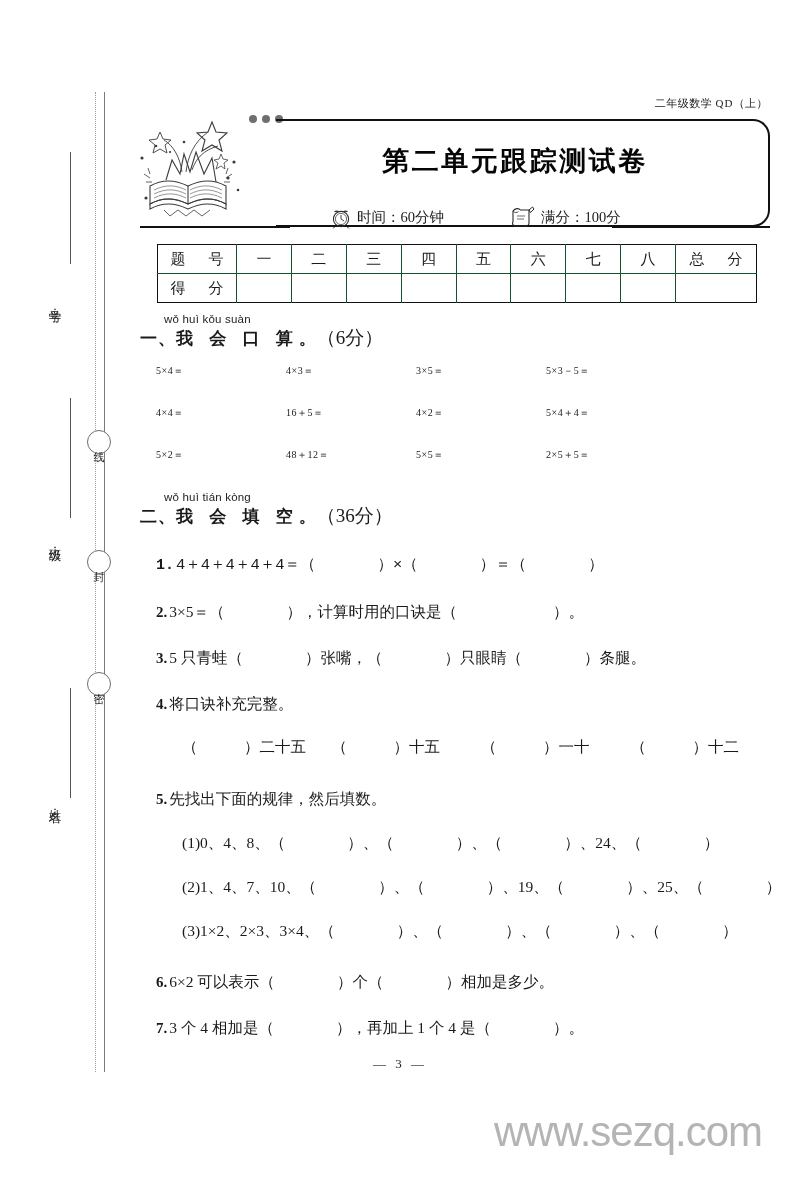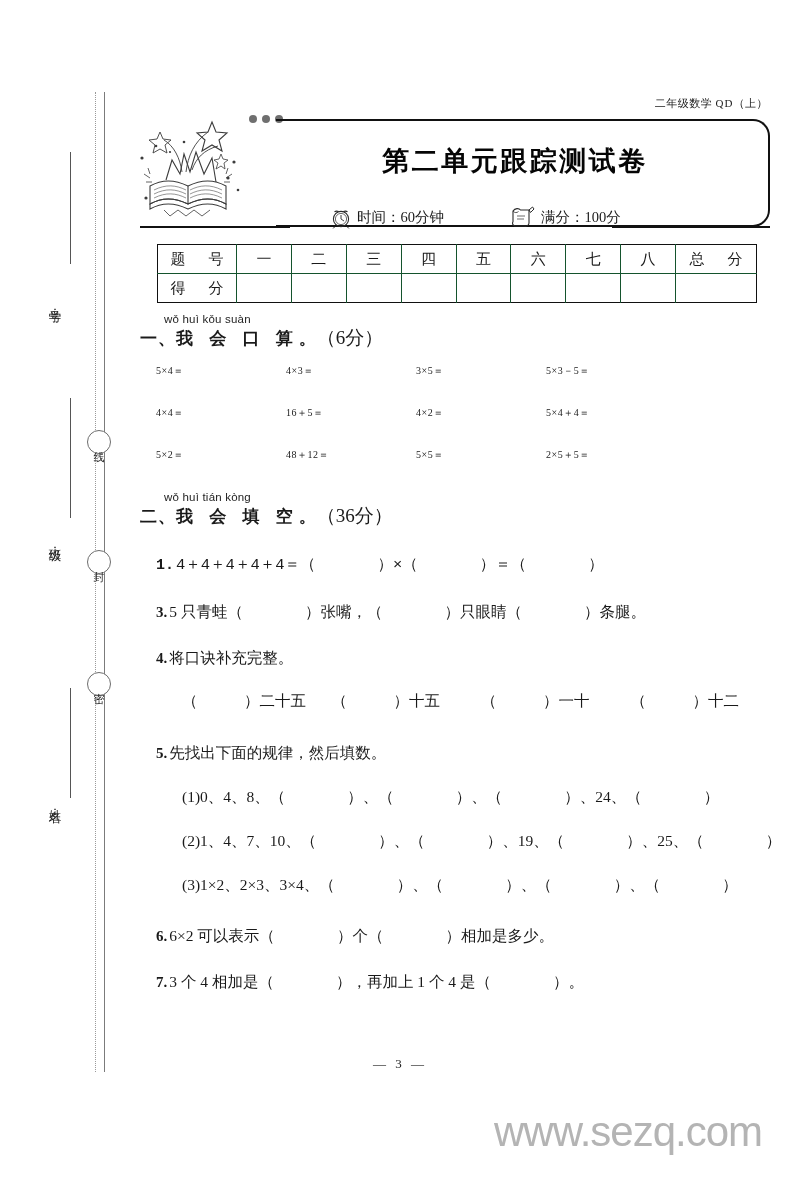--- a/index.html
+++ b/index.html
@@ -446,20 +446,23 @@
     <div class="pinyin">wǒ huì tián kòng</div>
     <div class="sec-title">
       <span>二、</span><span class="spaced">我 会 填 空</span><span>。</span><span class="pts">（36分）</span>
     </div>
   </div>
 
   <div class="q" style="margin-top:26px;font-family:Liberation Mono, monospace;">
     <span class="num">1.</span><span>4＋4＋4＋4＋4＝（</span><span class="blank-m"></span><span>）×（</span><span class="blank-m"></span><span>）＝（</span><span class="blank-m"></span><span>）</span>
   </div>
 
+  <div class="q">
+    <span class="num">2.</span><span>3×5＝（</span><span class="blank-m"></span><span>），计算时用的口诀是（</span><span class="blank-l"></span><span>）。</span>
+  </div>
 
   <div class="q">
     <span class="num">3.</span><span>5 只青蛙（</span><span class="blank-m"></span><span>）张嘴，（</span><span class="blank-m"></span><span>）只眼睛（</span><span class="blank-m"></span><span>）条腿。</span>
   </div>
 
   <div class="q">
     <span class="num">4.</span><span>将口诀补充完整。</span>
   </div>
 
   <div class="kj-row">

